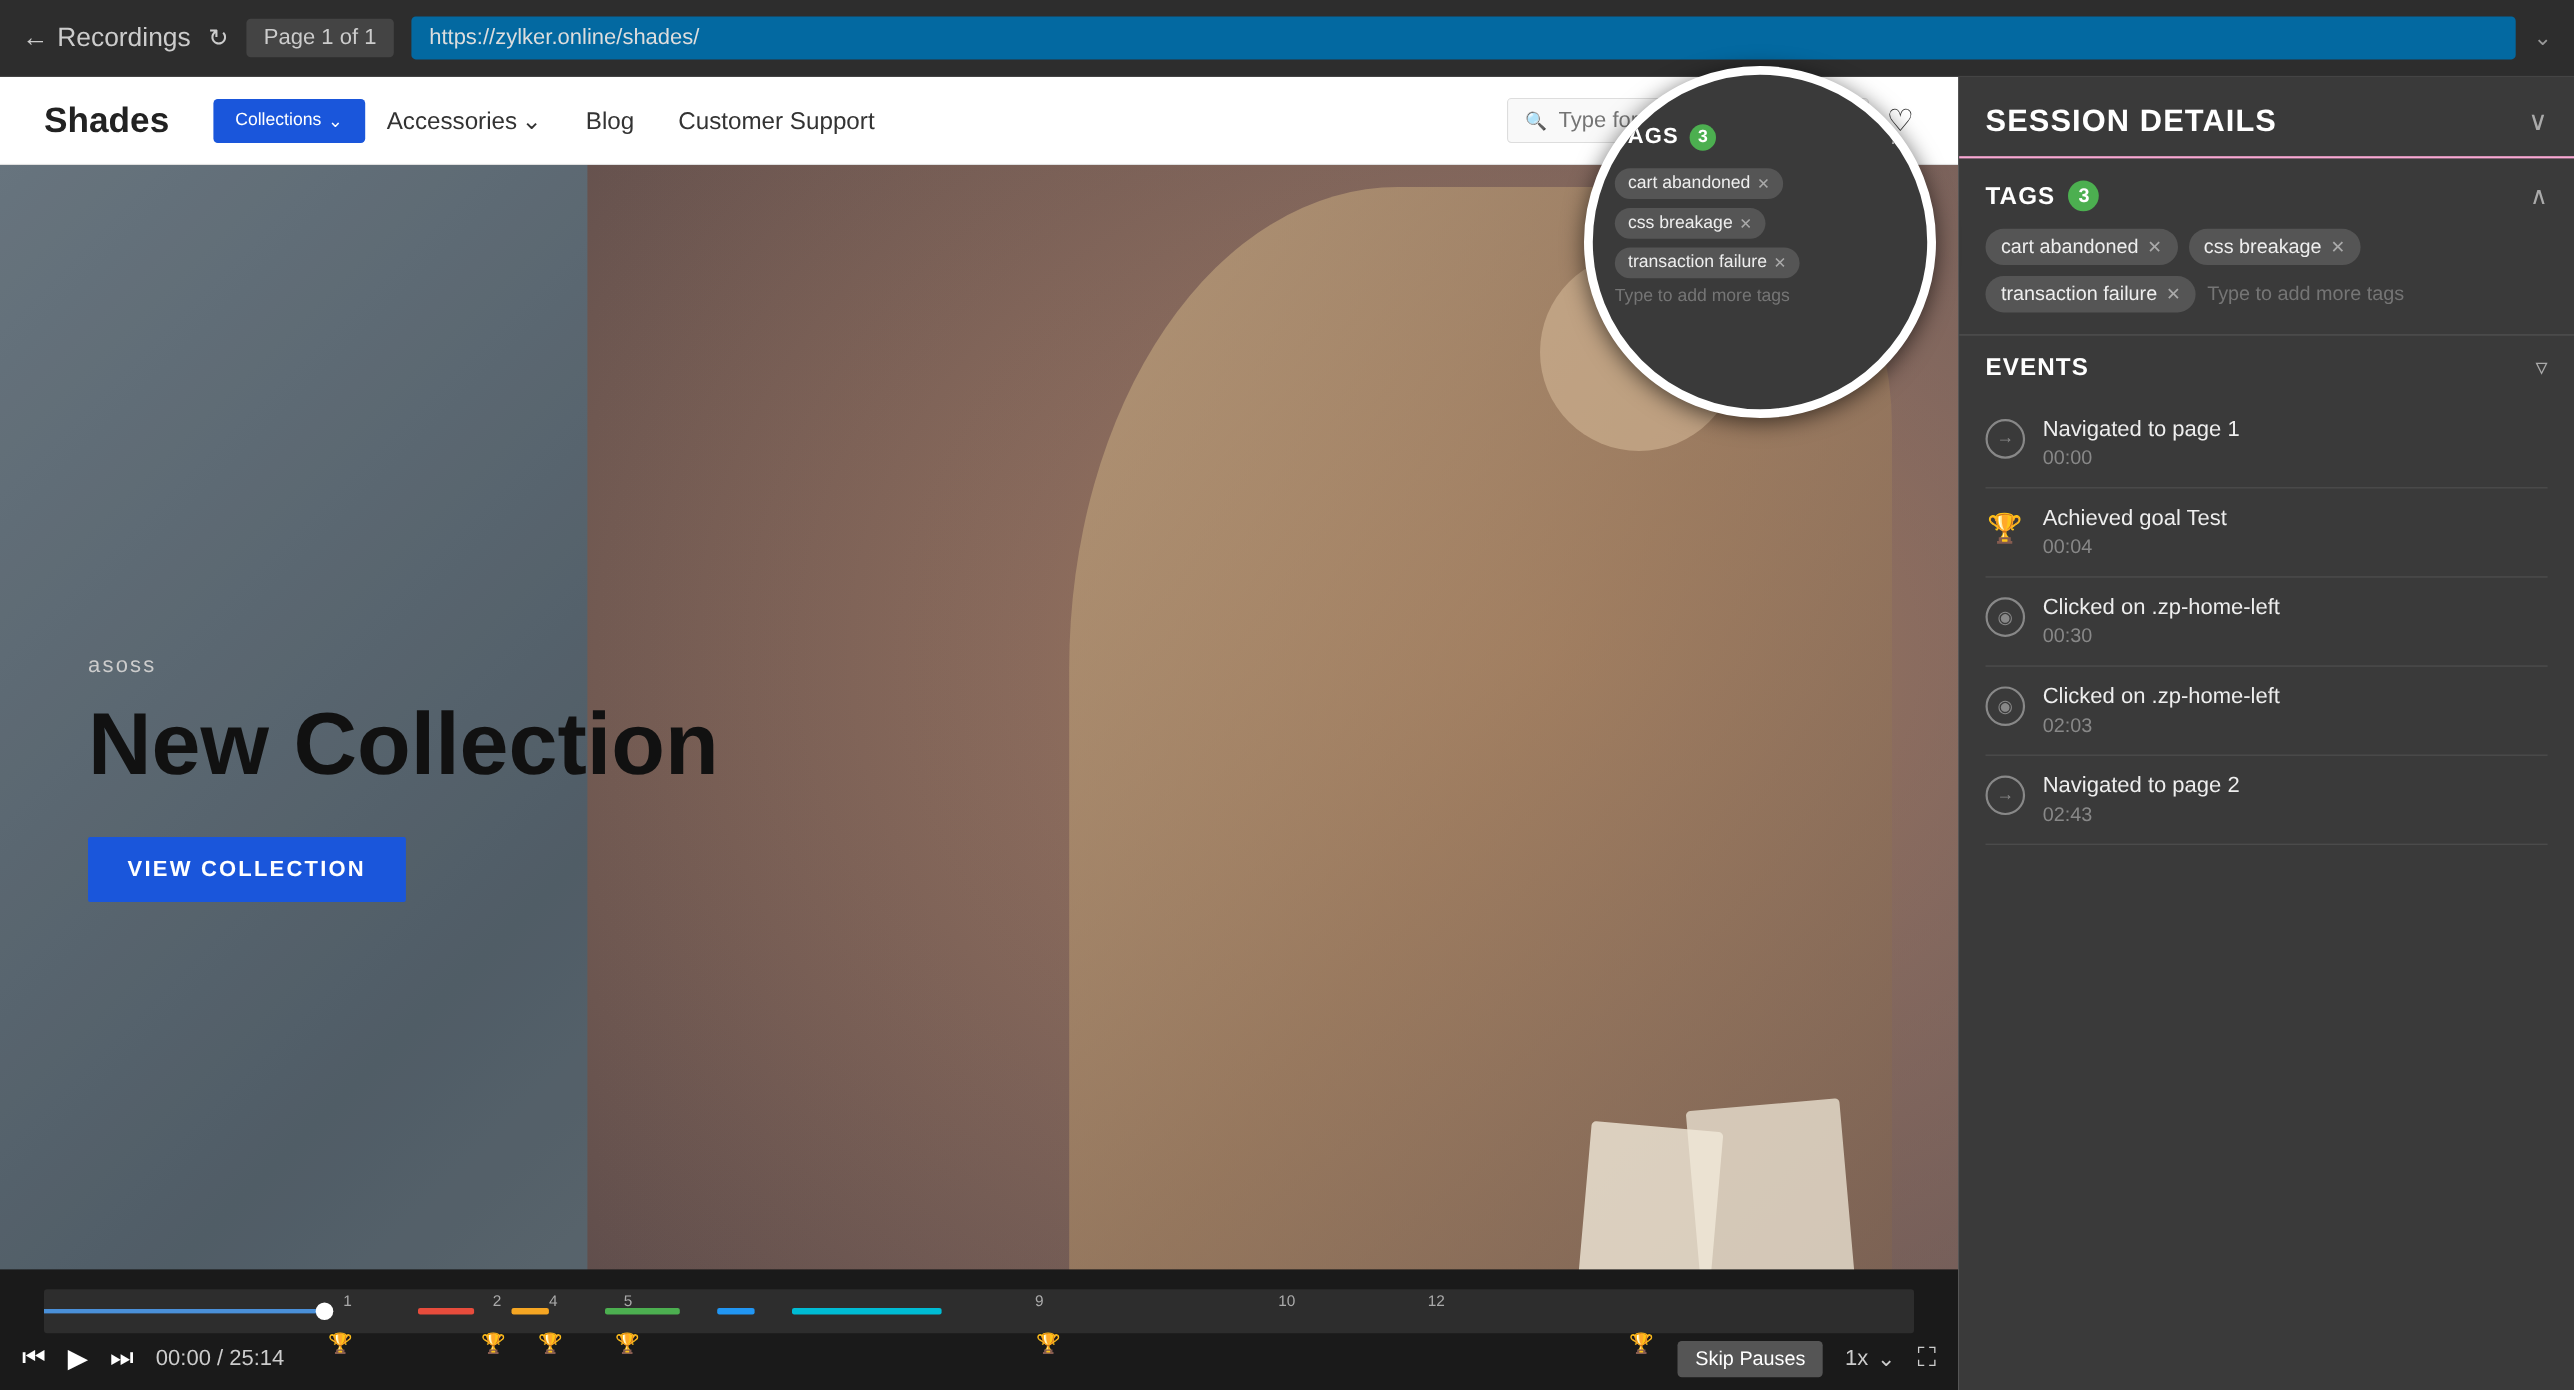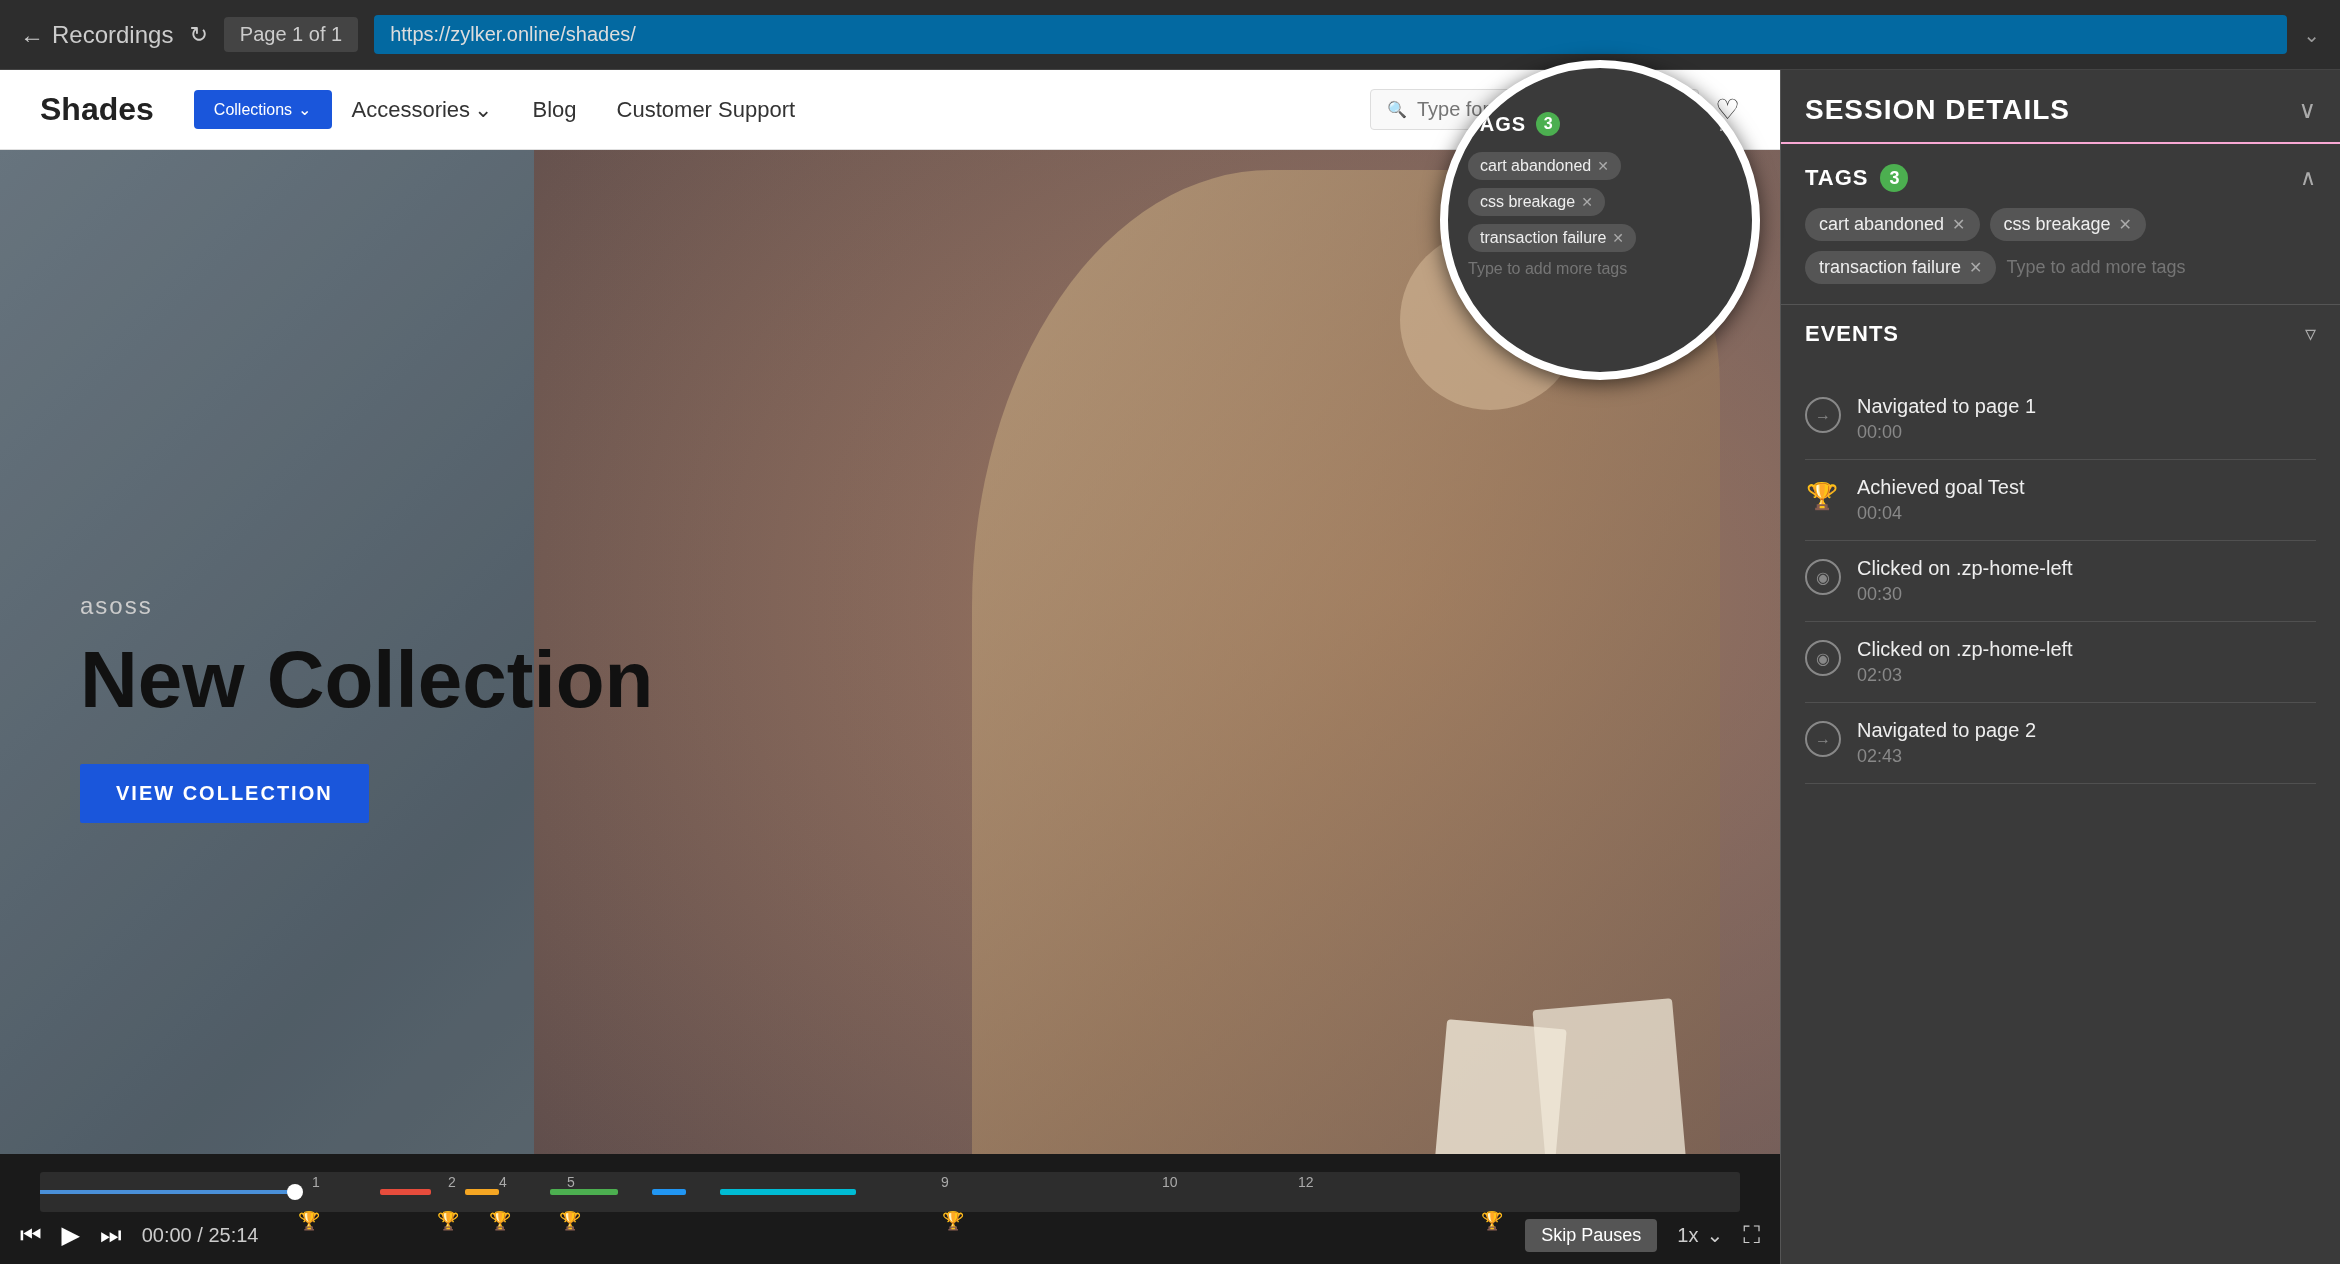--- a/index.html
+++ b/index.html
@@ -99,21 +99,21 @@
       position: absolute; right: 0; top: 0; bottom: 0;
       width: 70%;
       background: linear-gradient(to left, rgba(120,100,100,0.4), transparent),
                   radial-gradient(ellipse at 70% 40%, #b08060 0%, #8a6a5a 40%, #5a4a4a 100%);
     }
     .hero-content {
       position: relative; z-index: 2;
       padding: 60px 80px;
     }
     .hero-subtitle {
-      font-size: 24px; color: #ccc; letter-spacing: 2px; margin-bottom: 16px;
+      font-size: 20px; color: #ccc; letter-spacing: 2px; margin-bottom: 16px;
     }
     .hero-title {
       font-size: 80px; font-weight: 900; color: #111; line-height: 1.1;
       margin-bottom: 40px;
     }
     .hero-btn {
       background: #1a56db; color: #fff; padding: 18px 36px;
       font-size: 20px; font-weight: bold; letter-spacing: 2px;
       border: none; cursor: pointer; border-radius: 2px;
     }
@@ -234,21 +234,21 @@
       outline: none; min-width: 140px;
     }
 
     
     .events-section {
       padding: 16px 24px;
       flex: 1;
     }
     .events-header {
       display: flex; align-items: center; justify-content: space-between;
-      margin-bottom: 32px;
+      margin-bottom: 16px;
     }
     .events-label {
       font-size: 22px; font-weight: bold; color: #fff; letter-spacing: 1px;
     }
     .filter-icon { color: #aaa; font-size: 22px; cursor: pointer; background: none; border: none; }
 
     .event-item {
       display: flex; align-items: flex-start; gap: 16px;
       padding: 16px 0; border-bottom: 1px solid #505050; cursor: pointer;
     }

